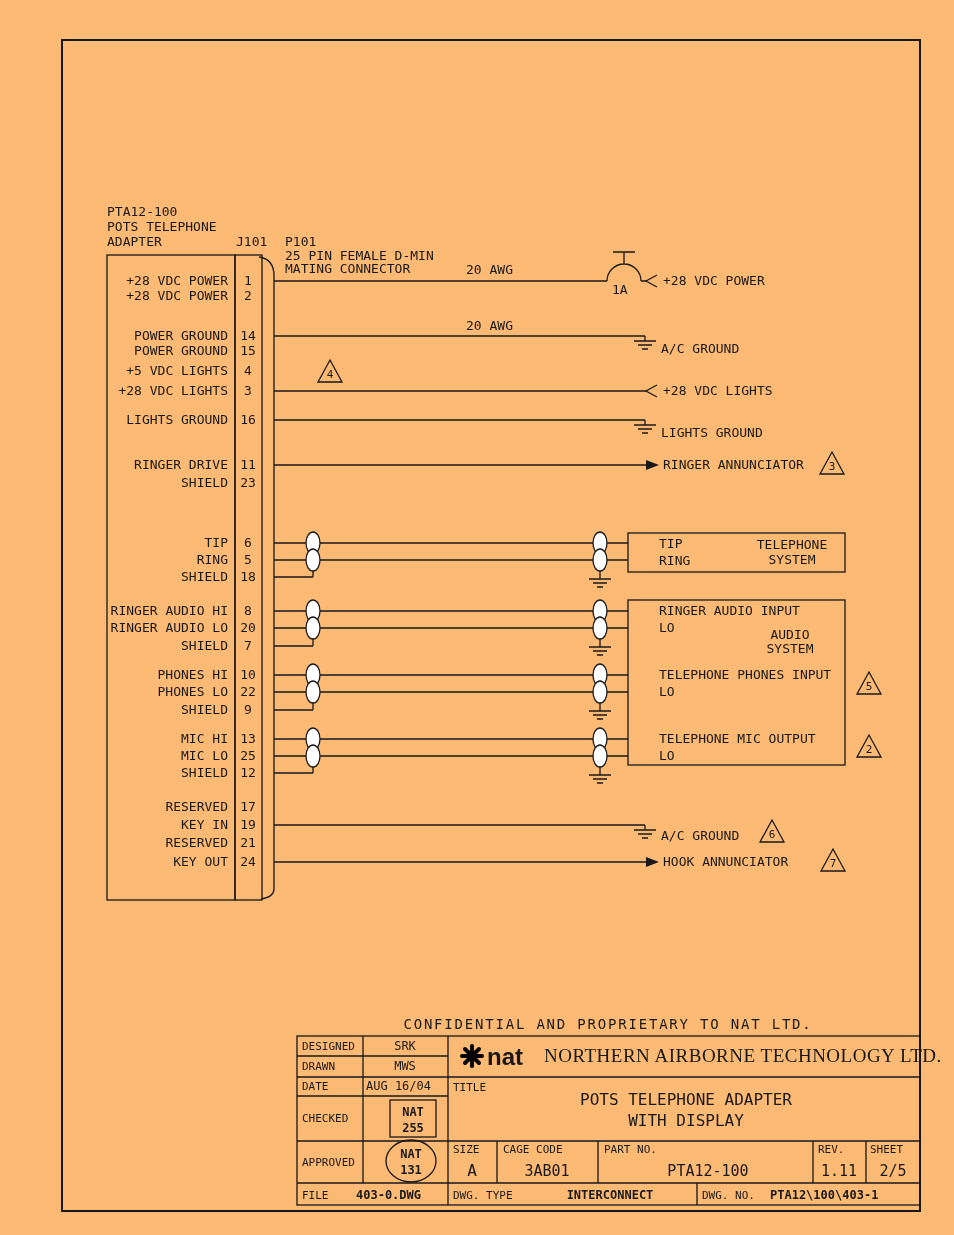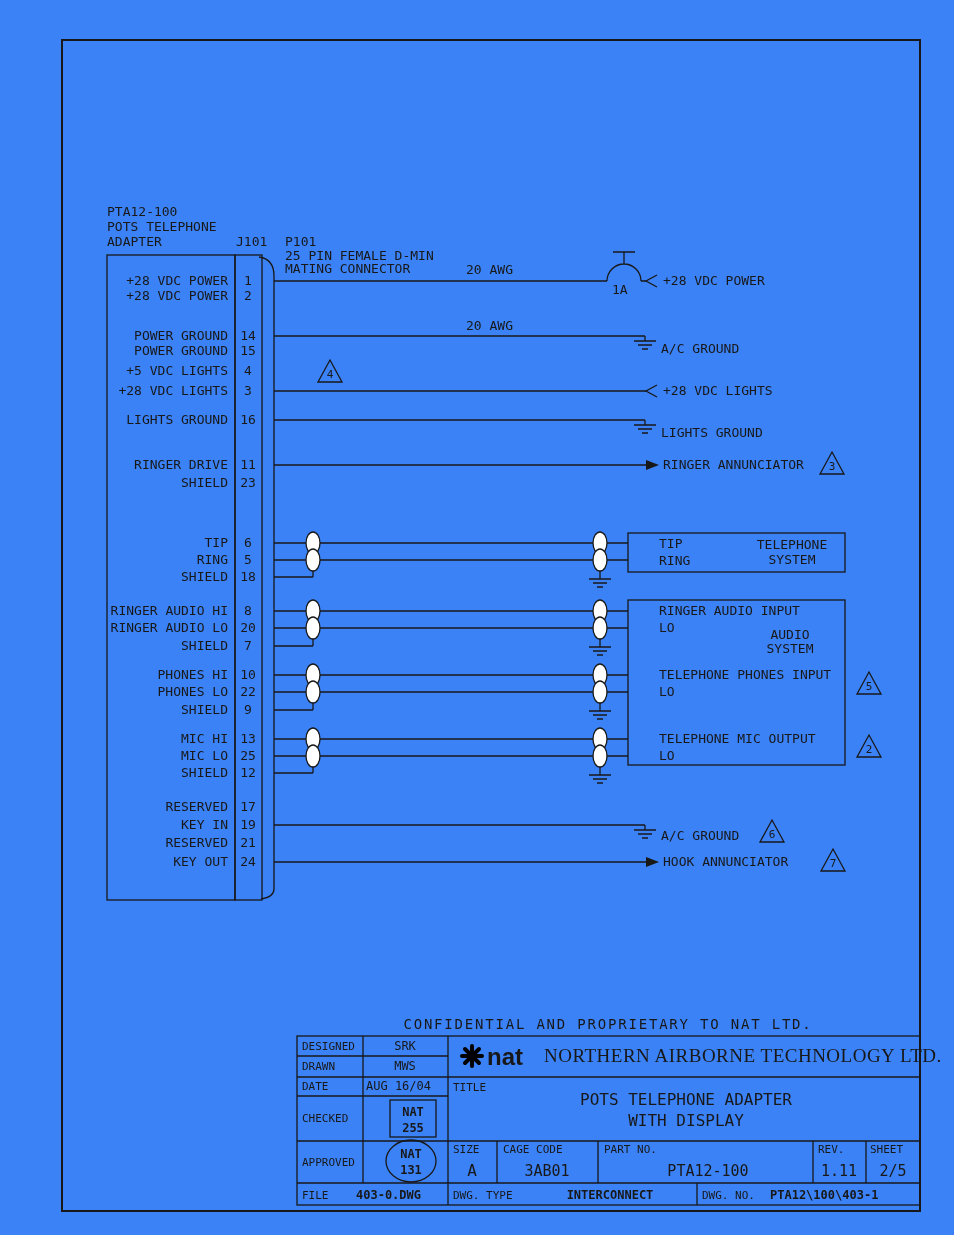--- a/index.html
+++ b/index.html
@@ -1,16 +1,16 @@
 <!DOCTYPE html>
 <html><head>
 <meta charset="utf-8">
 <style>
   html,body { margin:0; padding:0; background:#fff; }
-  .page { position:relative; width:954px; height:1235px; background:#3b82f6; overflow:hidden; }
+  .page { position:relative; width:954px; height:1235px; background:#fdba74; overflow:hidden; }
   svg { display:block; }
   text { font-family:"DejaVu Sans Mono", monospace; fill:#181818; }
   .t   { font-size:13px; }
   .ts  { font-size:11px; }
   .t15 { font-size:15px; }
   .t16 { font-size:16px; }
   .tbl { font-size:11px; }
   .tbv { font-size:12px; }
   .b   { font-weight:bold; }
   .mid { text-anchor:middle; }

